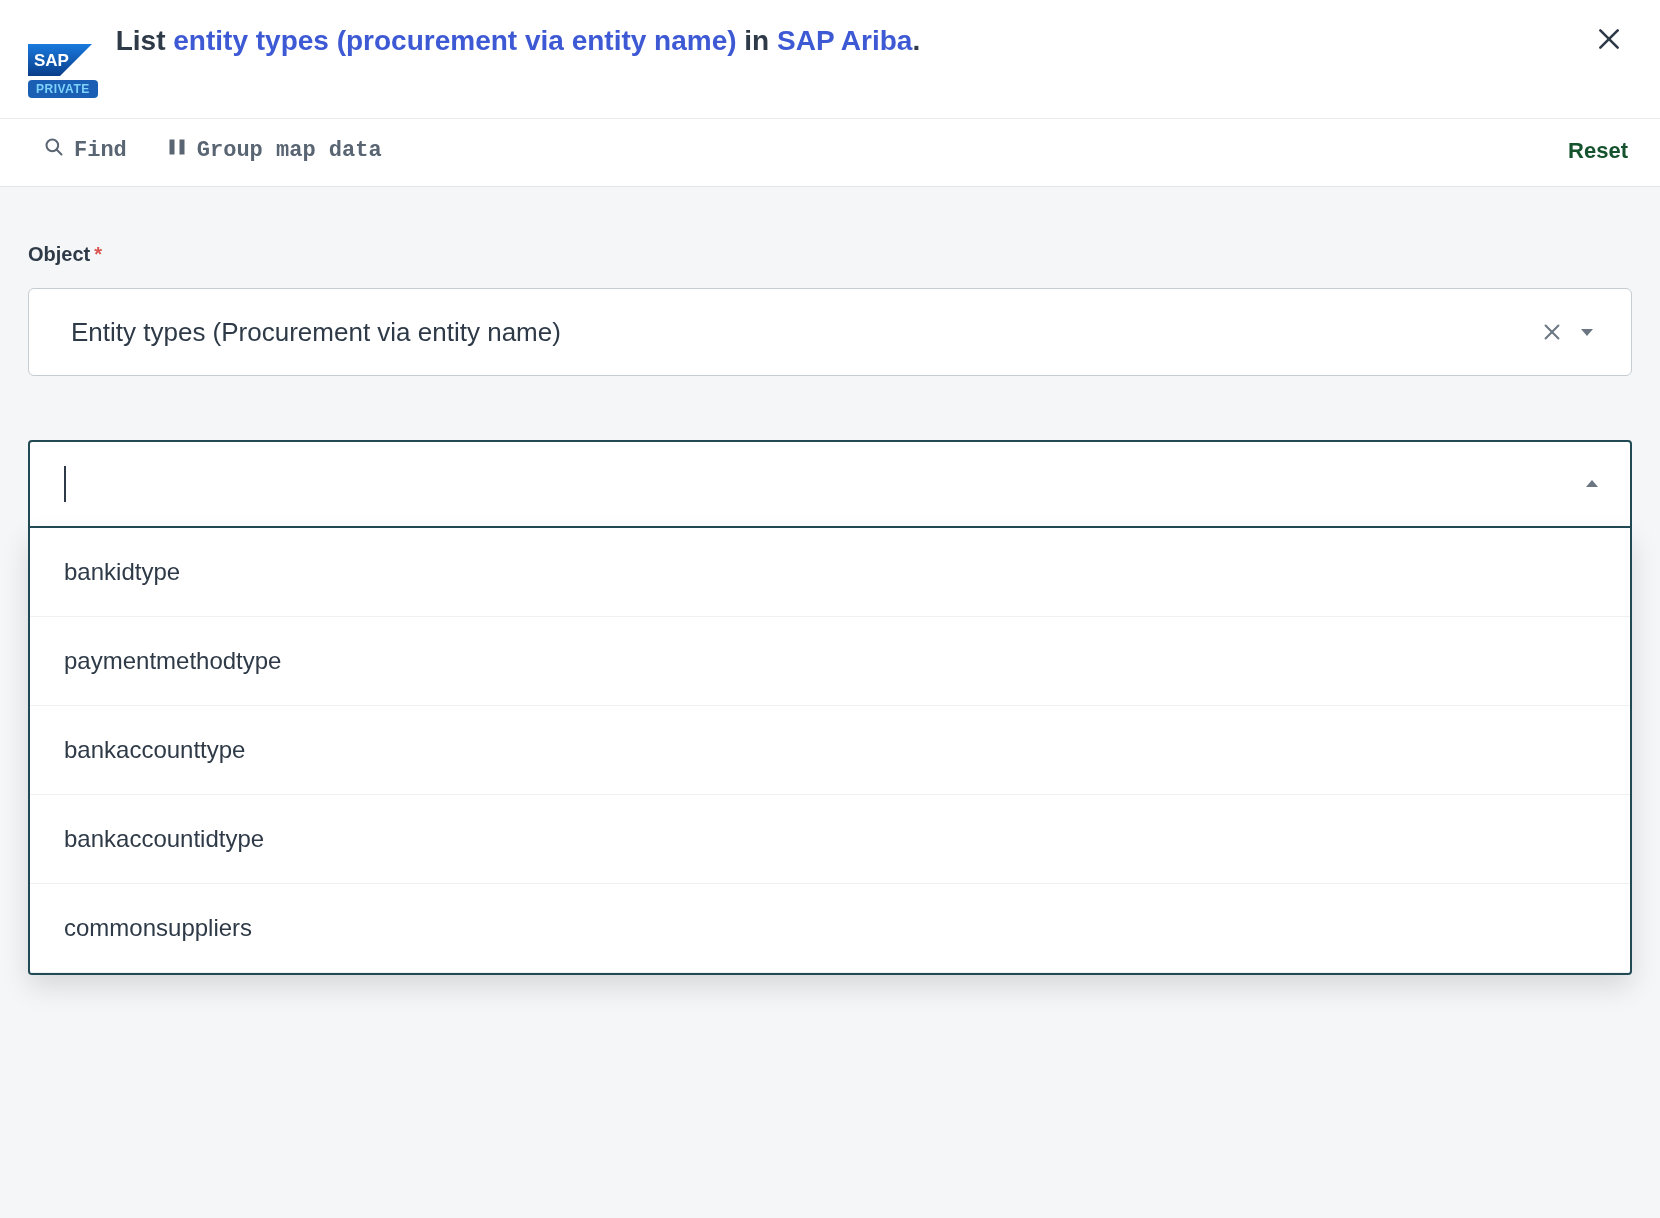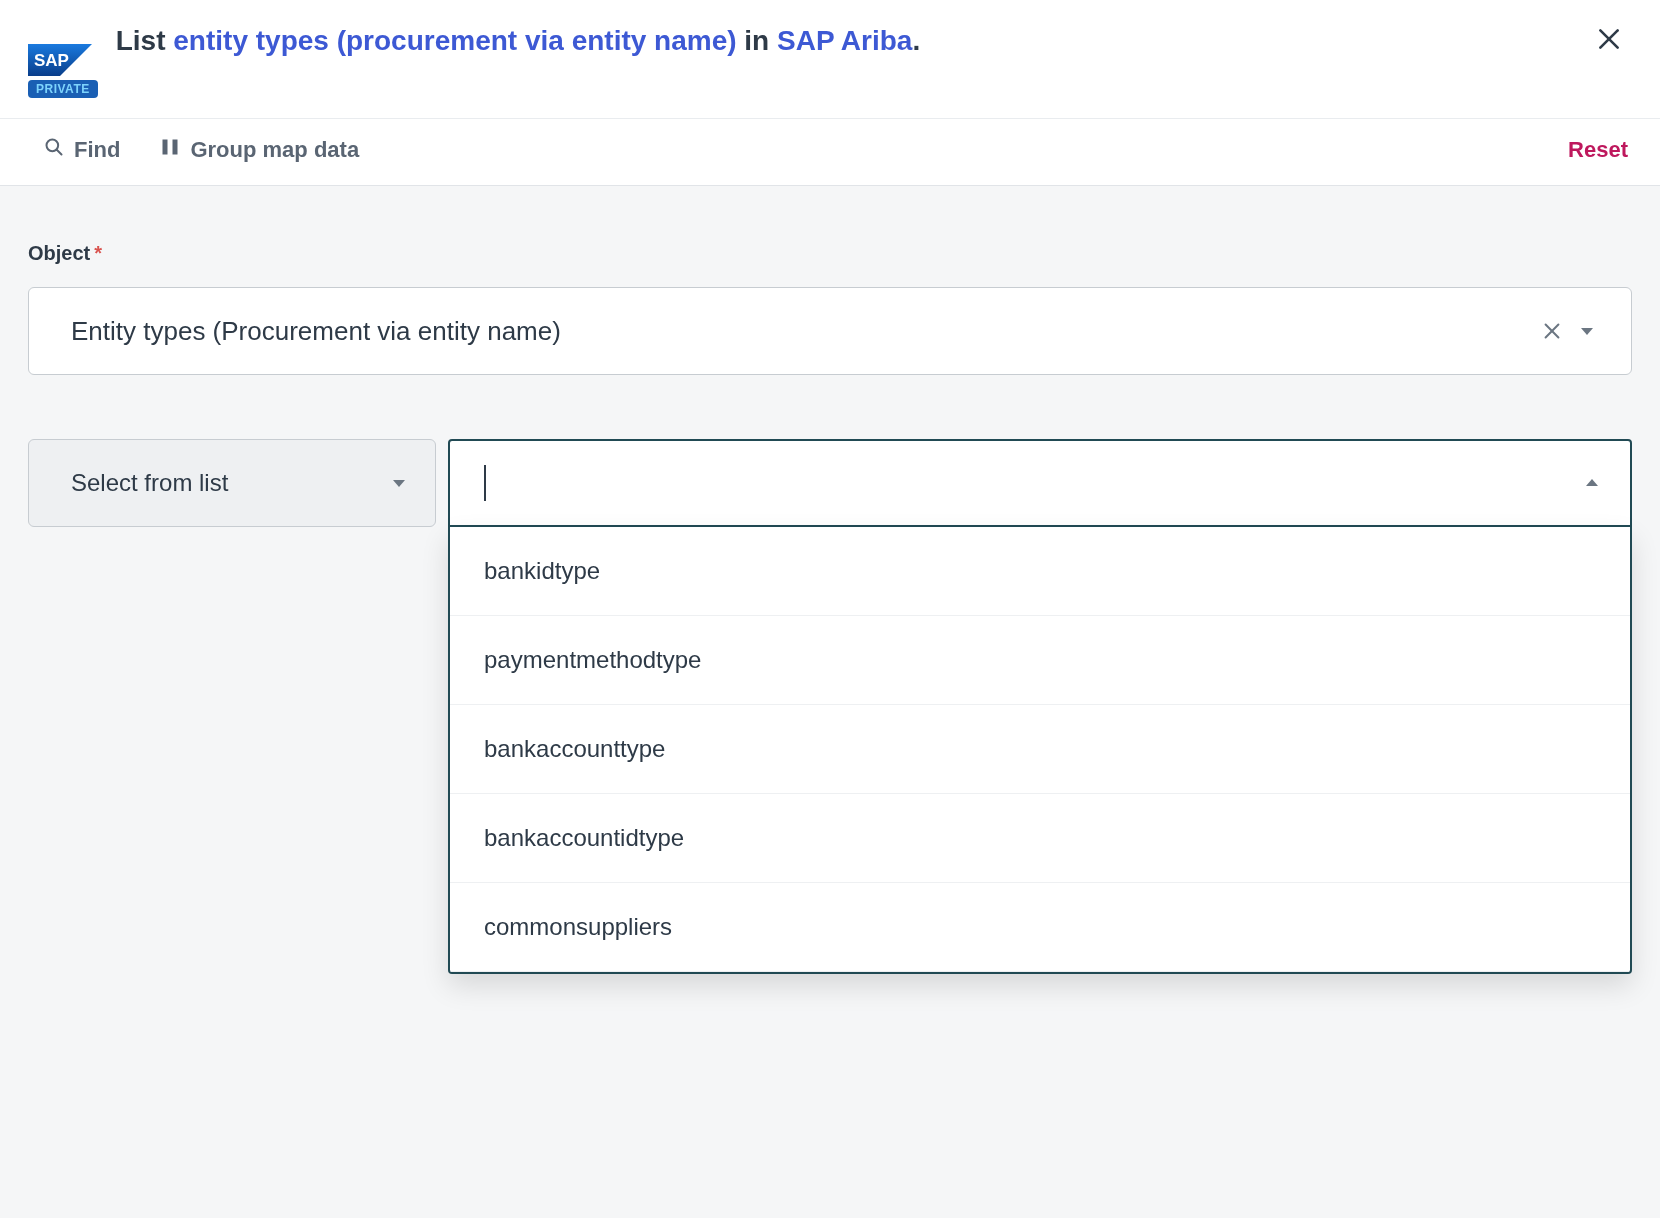--- a/index.html
+++ b/index.html
@@ -70,27 +70,28 @@
     border-top: 1px solid #e9ecef;
   }
   .toolbar-btn {
     display:flex;
     align-items:center;
     gap:10px;
     font-size:22px;
     font-weight:600;
     color:#5a6573;
     cursor:pointer;
+    font-family:Liberation Mono, monospace;
   }
   .toolbar-btn svg { width:20px; height:20px; flex-shrink:0; }
   .spacer { flex:1; }
   .reset-btn {
     font-size:22px;
     font-weight:600;
-    color:#be185d;
+    color:#14532d;
     cursor:pointer;
   }
 
   
   .form-area {
     padding: 56px 28px 0 28px;
   }
   .field-label {
     font-size: 20px;
     font-weight: 700;
@@ -279,28 +280,20 @@
       <span>
         <svg viewBox="0 0 16 16" fill="currentColor">
             <polygon points="2,5 14,5 8,12"></polygon>
           </svg>
       </span>
     </div>
   </div>
 
 
   <div class="entity-row">
-    <div class="select-from-list">
-      <span class="lbl">Select from list</span>
-      <span class="caret-down">
-        <svg viewBox="0 0 16 16" fill="#6b7682" width="16" height="16">
-            <polygon points="2,5 14,5 8,12"></polygon>
-          </svg>
-      </span>
-    </div>
 
     <div class="entity-combo-wrap">
       <div class="entity-combo">
         <div class="input-area">
           <span class="text-cursor"></span>
         </div>
         <span class="icon-btn caret-up">
           <span>
             <svg viewBox="0 0 16 16" fill="#6b7682">
                 <polygon points="2,11 14,11 8,4"></polygon>

